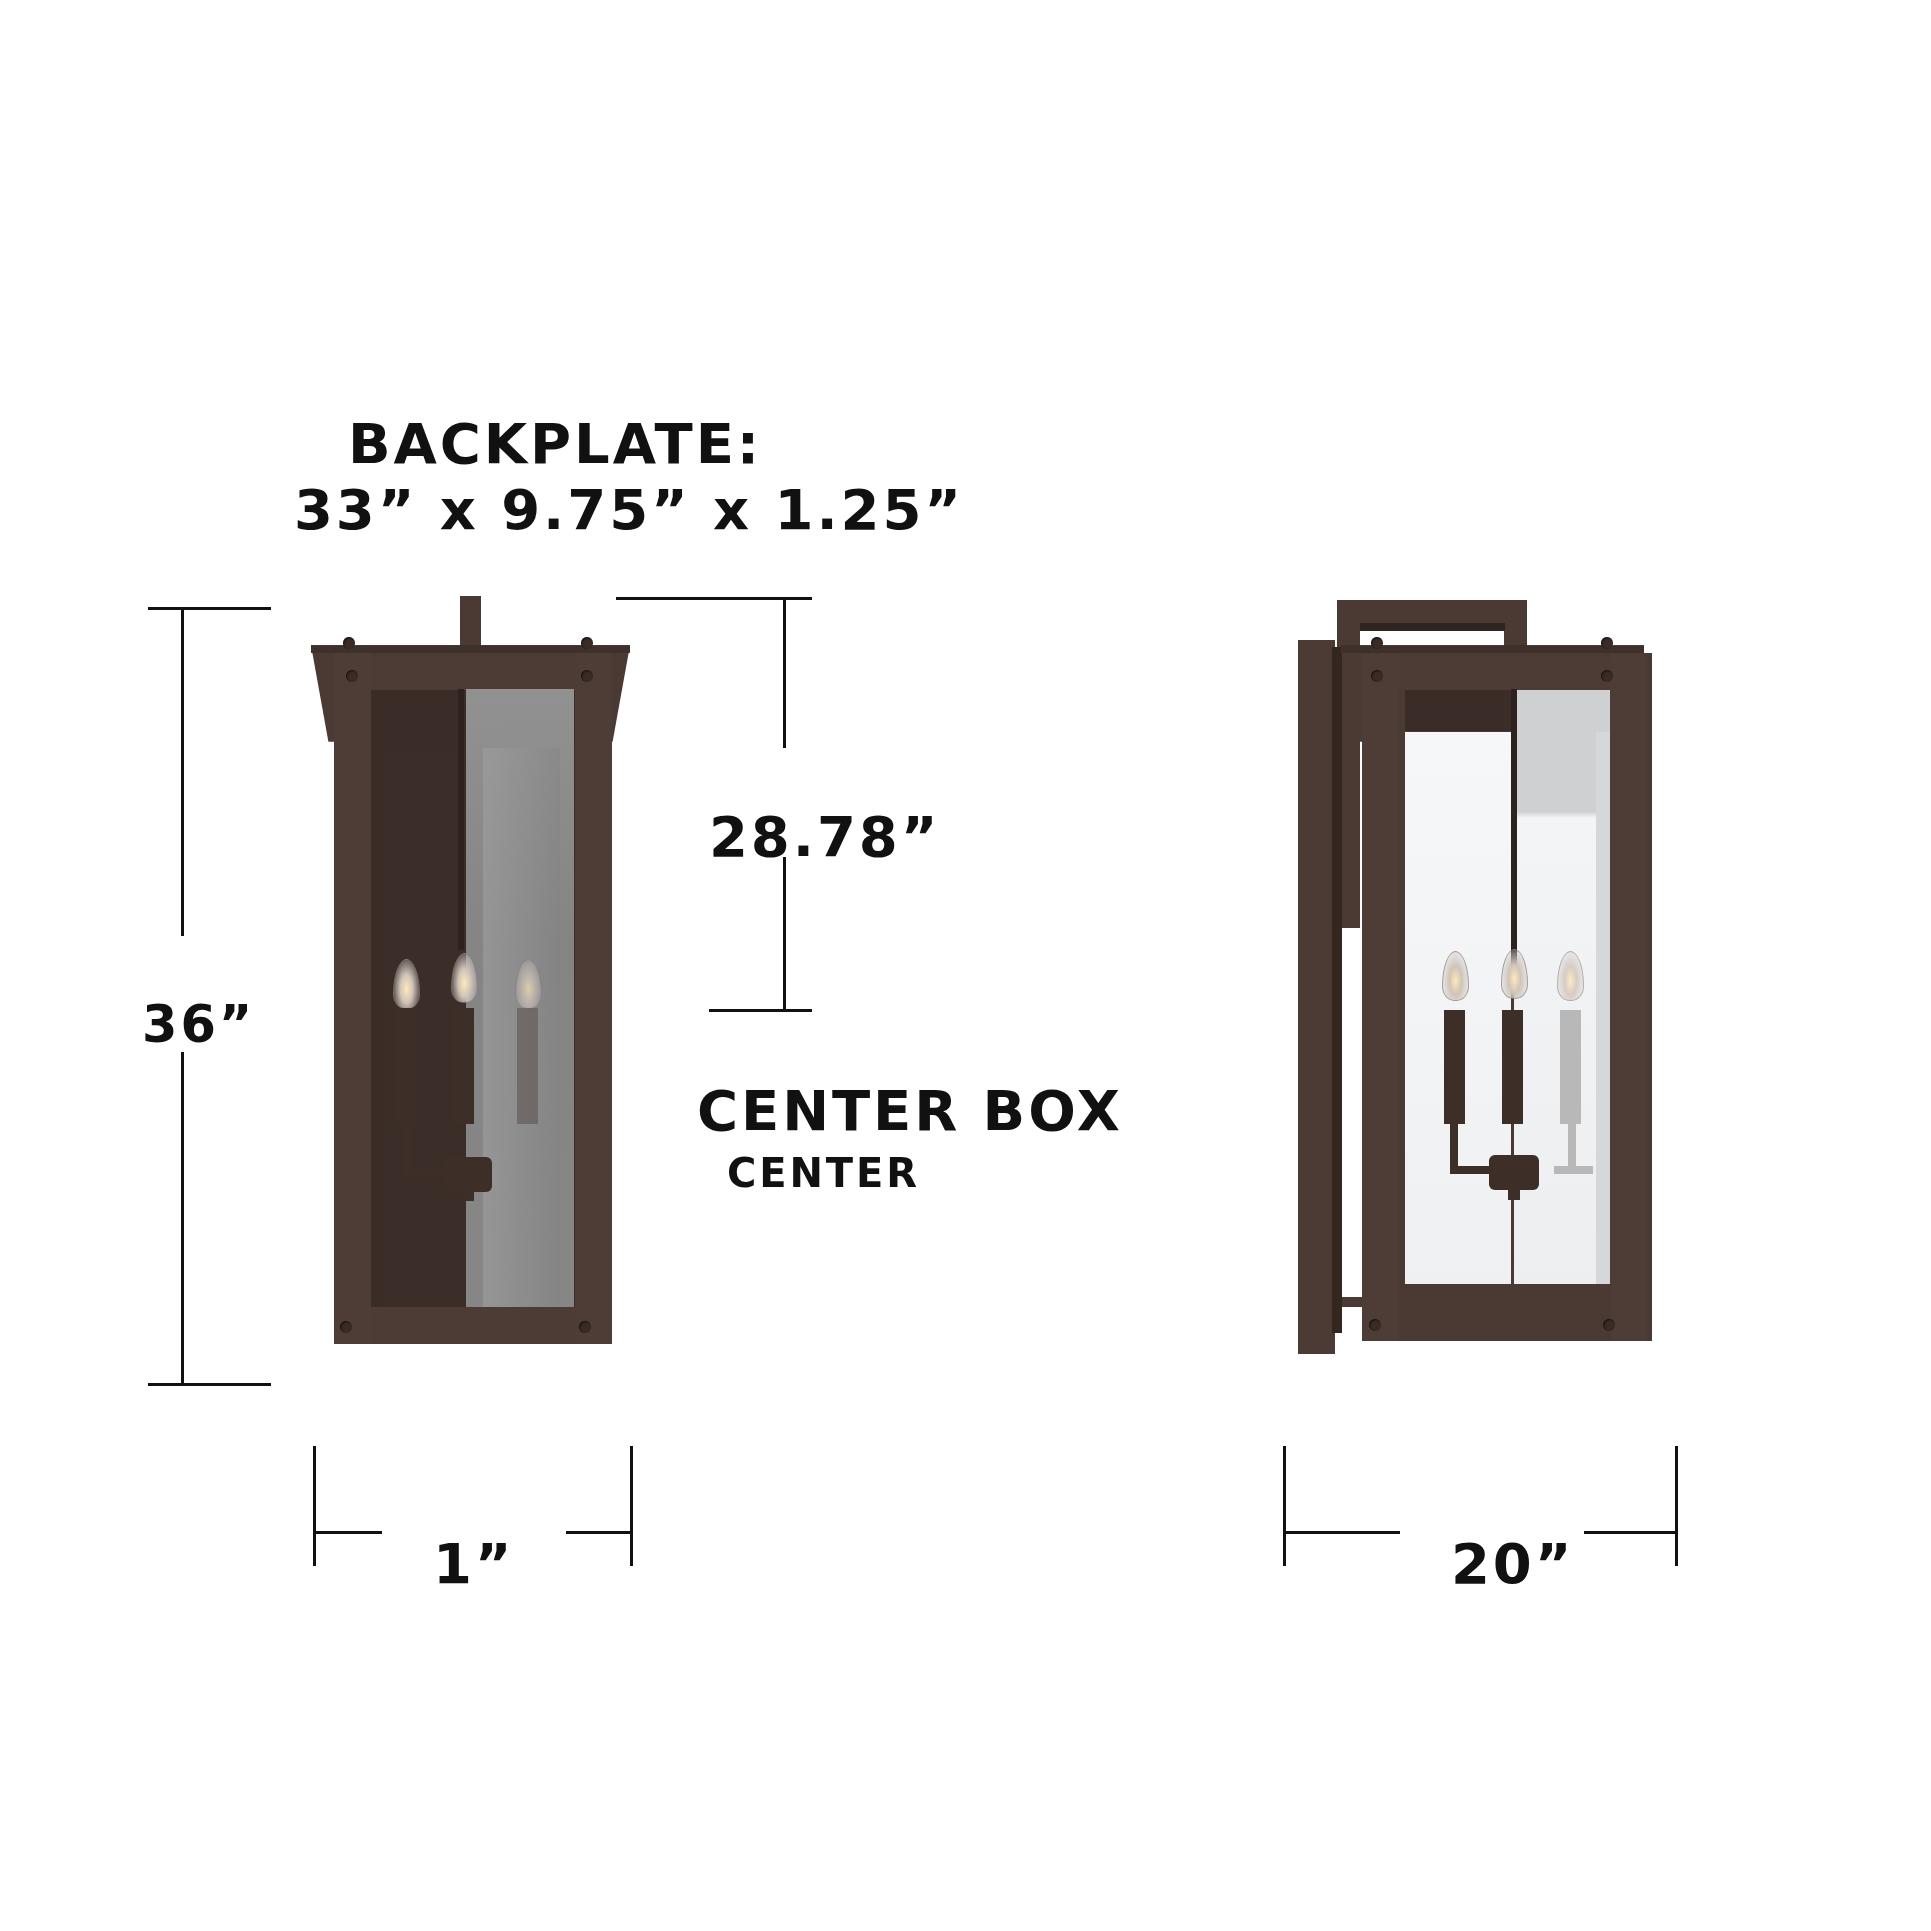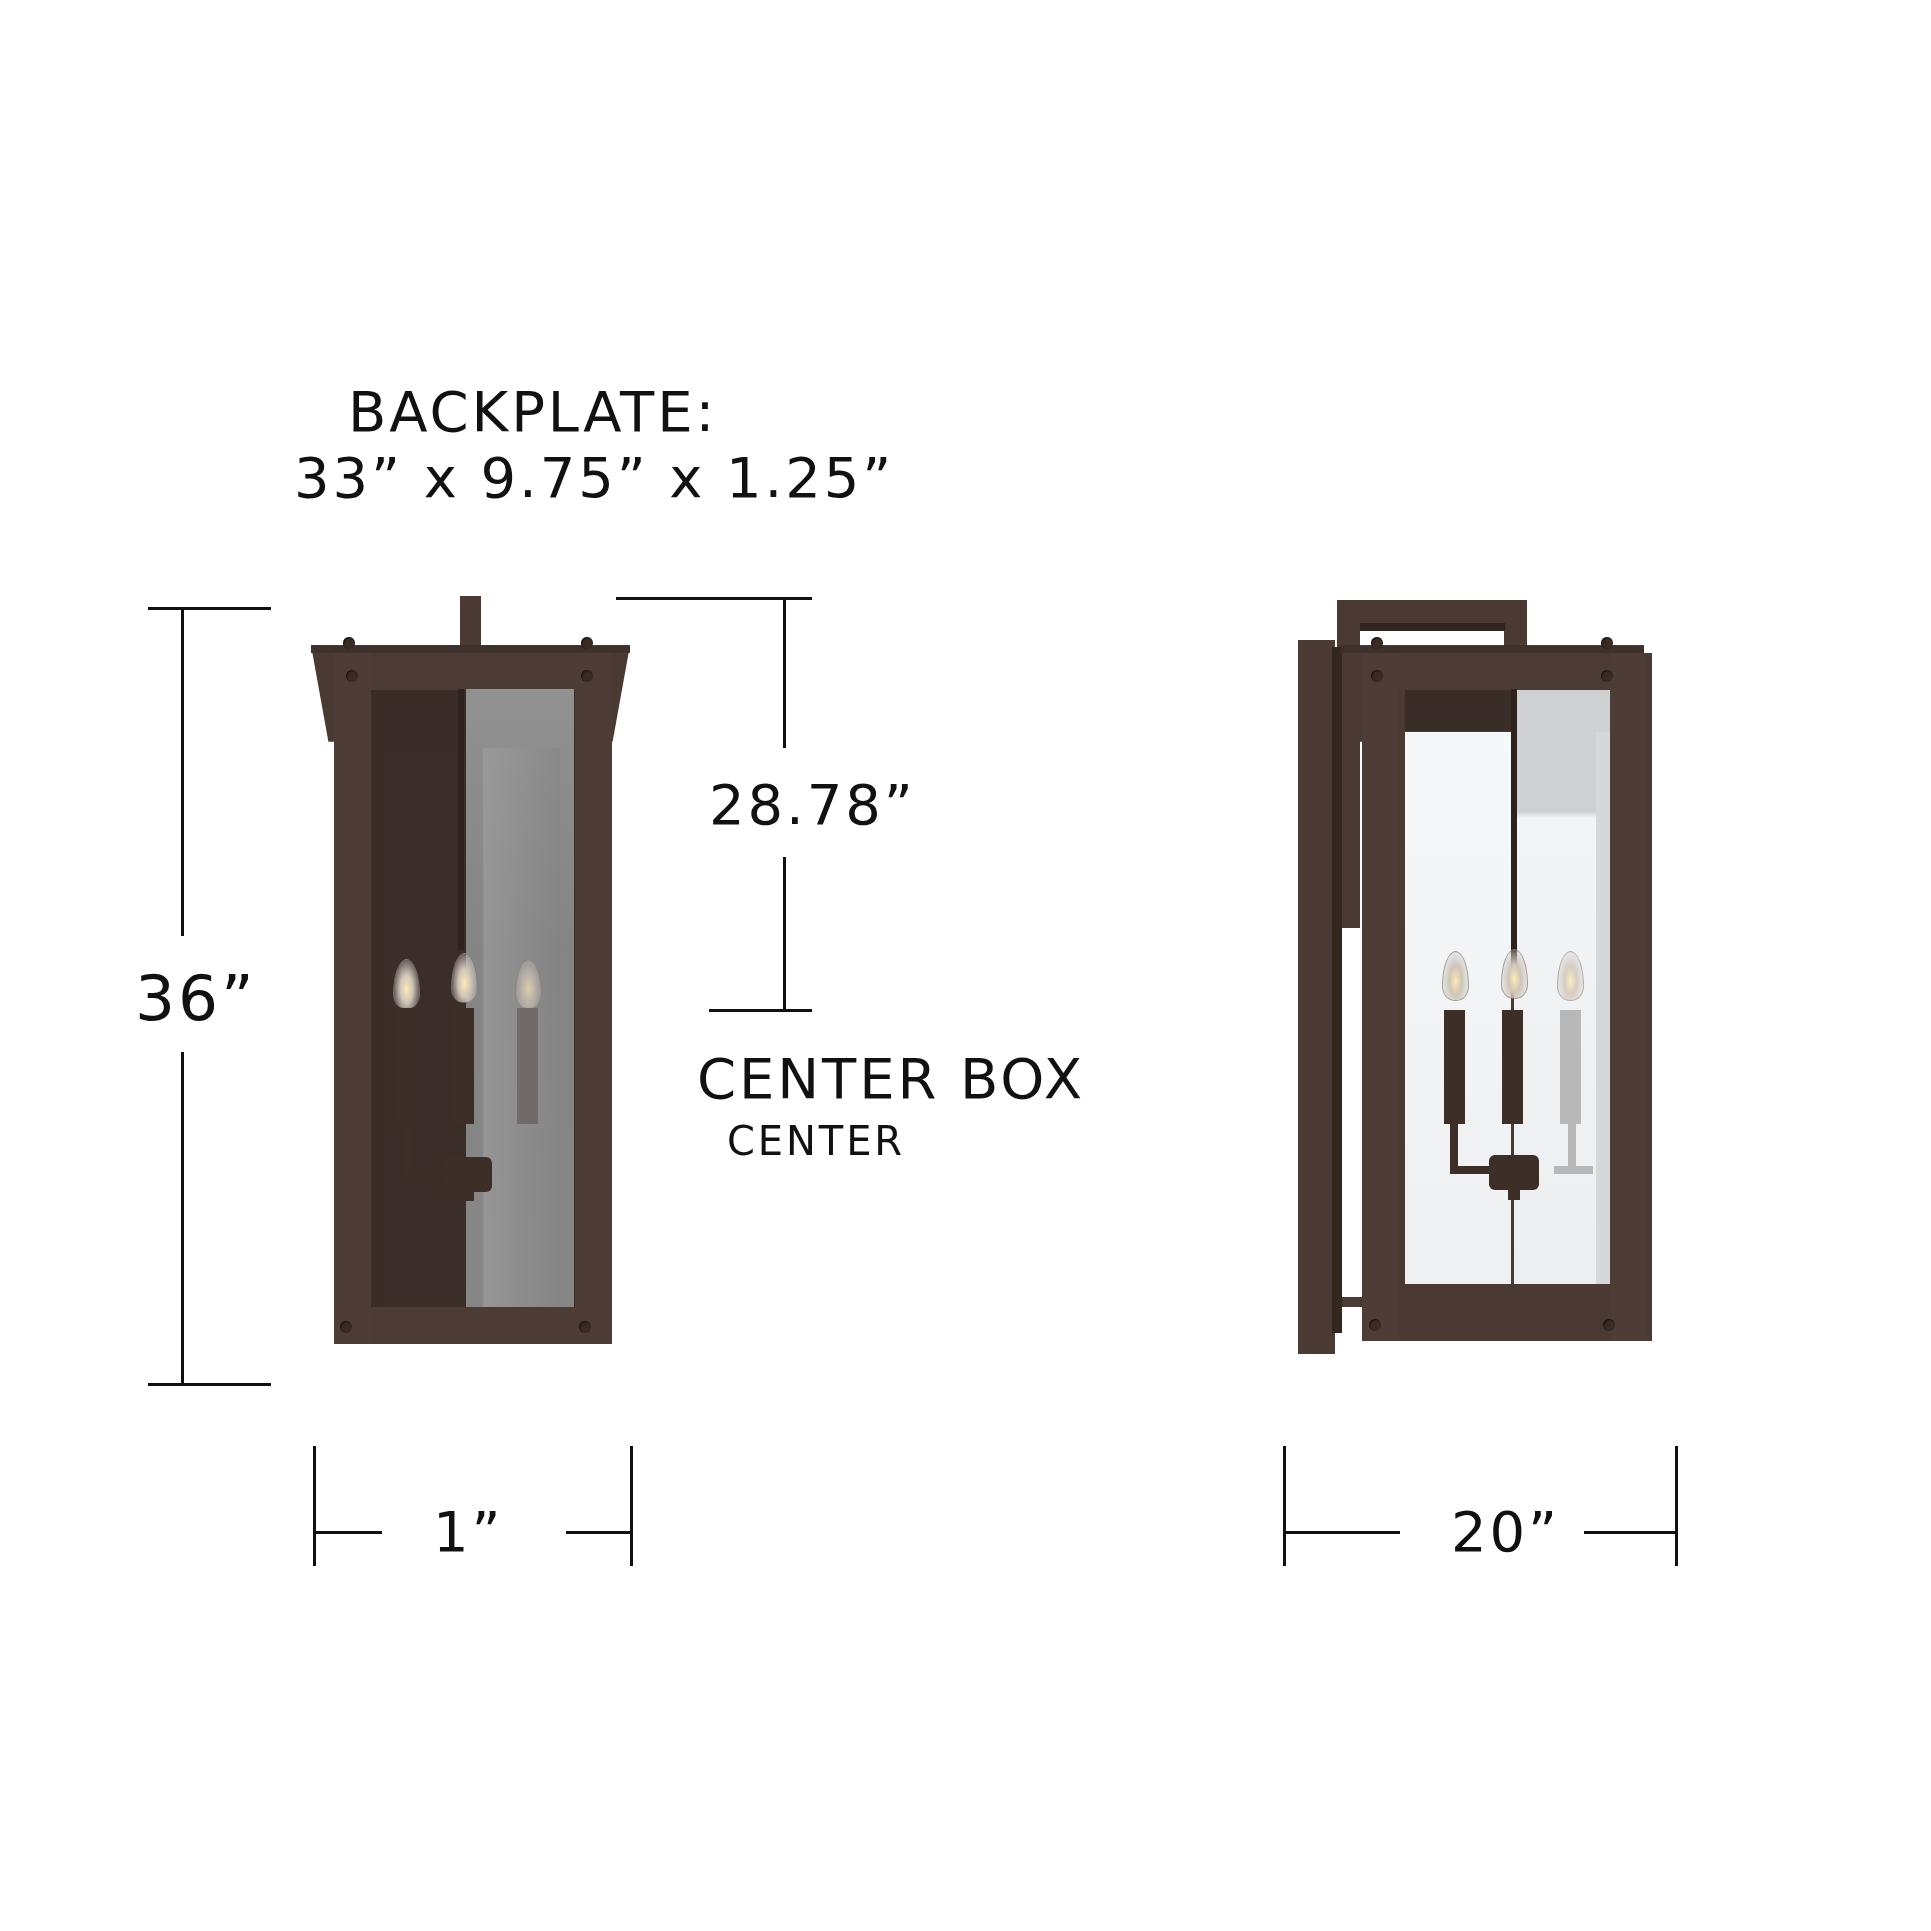--- a/index.html
+++ b/index.html
@@ -1,18 +1,18 @@
 <!DOCTYPE html>
 <html><head>
 <meta charset="utf-8">
 <style>
   html, body { margin:0; padding:0; background:#ffffff; }
   #canvas { position:relative; width:1931px; height:1931px; background:#ffffff; overflow:hidden;
     font-family:"DejaVu Sans", "Liberation Sans", sans-serif; color:#111; }
-  .label { position:absolute; font-weight:400; letter-spacing:2.9px; white-space:nowrap; line-height:1; }
+  .label { position:absolute; font-weight:700; letter-spacing:2.9px; white-space:nowrap; line-height:1;margin-top:32px; }
   .ln { position:absolute; background:#111; }
   .frame { position:absolute; background:#4a3a33; }
   .dark { position:absolute; background:#2f2420; }
   .glass { position:absolute; }
   .rivet { position:absolute; width:11.6px; height:11.6px; border-radius:50%; background:#3a2b25; box-shadow:inset 1px 1px 1.9px rgba(0,0,0,.6); }
   .bulb { position:absolute; width:25px; height:48px; border-radius:50% 50% 45% 45% / 70% 70% 30% 30%;
     background:radial-gradient(ellipse at 50% 60%, #ffe9b8 0%, #cfc4b8 35%, rgba(200,200,200,.35) 70%, rgba(220,220,220,.2) 100%);
     border:1px solid rgba(120,110,100,.6); }
   .sleeve { position:absolute; width:21px; background:#3d2e28; }
 </style>
@@ -20,21 +20,21 @@
 <body>
 
 <div id="canvas">
 
   <div class="label" style="left:348px; top:384px; font-size:56px;">BACKPLATE:</div>
   <div class="label" style="left:294px; top:450px; font-size:56px;">33” x 9.75” x 1.25”</div>
 
   <div>
     <div class="ln" style="left:148px; top:607px; width:123px; height:2.9px;"></div>
     <div class="ln" style="left:181px; top:608px; width:2.9px; height:328px;"></div>
-    <div class="label" style="left:135px; top:967px; font-size:63px;">36”</div>
+    <div class="label" style="left:142px; top:967px; font-size:51px;">36”</div>
     <div class="ln" style="left:181px; top:1052px; width:2.9px; height:331px;"></div>
     <div class="ln" style="left:148px; top:1383px; width:123px; height:2.9px;"></div>
   </div>
 
   <div>
     <div class="ln" style="left:616px; top:597px; width:196px; height:2.9px;"></div>
     <div class="ln" style="left:783px; top:598px; width:2.9px; height:150px;"></div>
     <div class="label" style="left:709px; top:777px; font-size:56px;">28.78”</div>
     <div class="ln" style="left:783px; top:857px; width:2.9px; height:153px;"></div>
     <div class="ln" style="left:709px; top:1009px; width:103px; height:2.9px;"></div>

